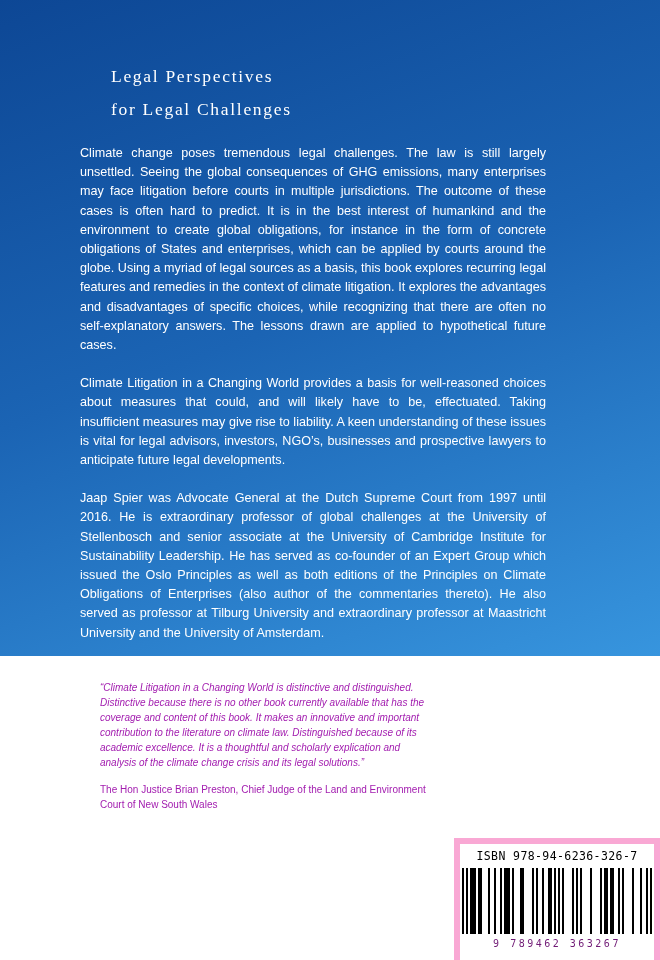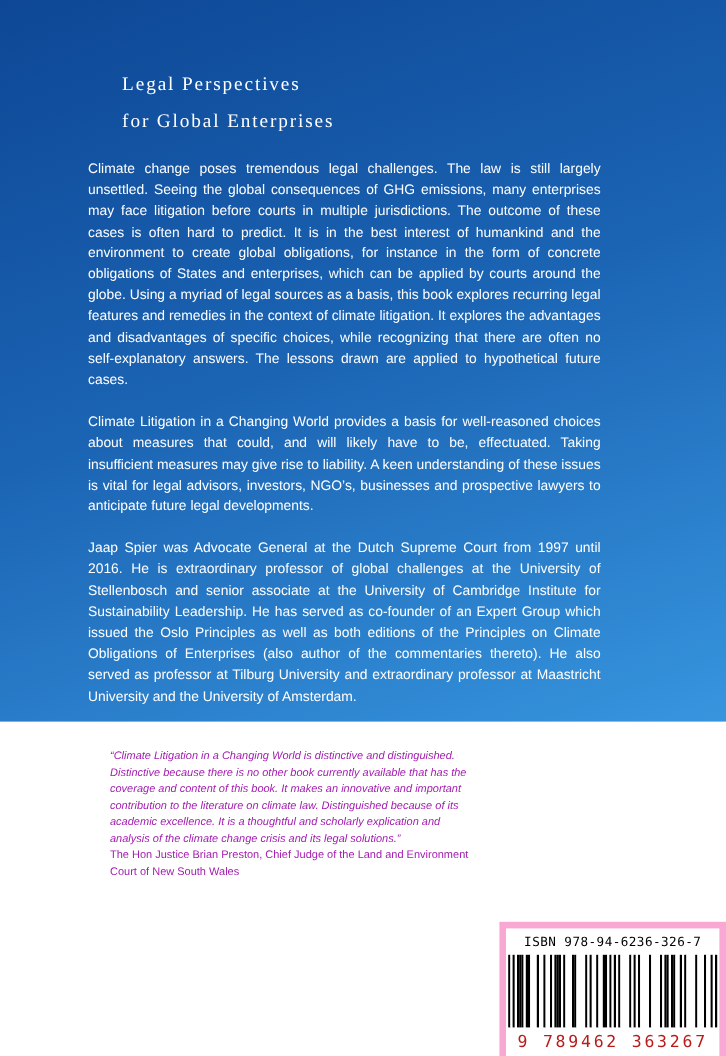--- a/index.html
+++ b/index.html
@@ -42,21 +42,21 @@
   .synopsis .lead-italic { }
   .synopsis .lead-bold { font-weight: normal; }
   .review-block {
     position: absolute; left: 100px; top: 680px;
     width: 326px;
     color: #a21caf;
     font-size: 10px;
     line-height: 15px;
   }
   .review-quote { font-style: italic; margin: 0; }
-  .review-attribution { font-style: normal; margin-top: 0; }
+  .review-attribution { font-style: normal; margin-top: 12px; }
   .barcode-box {
     position: absolute; left: 454px; top: 838px;
     width: 206px; height: 139px;
     background: #ffffff;
     border: 6px solid #f9a8d4;
     padding-top: 5px;
     text-align: center;
   }
   .isbn-label {
     font-size: 11.5px;
@@ -67,36 +67,36 @@
   .barcode-bars {
     width: 190px; height: 66px;
     margin: 5px auto 0 auto;
     display: flex;
   }
   .barcode-bars .bar { flex: 1; height: 100%; }
   .barcode-bars .black { background: #000000; }
   .barcode-bars .white { background: #ffffff; }
   .barcode-digits {
     margin-top: 4px;
-    font-size: 15px;
-    color: #b91c1c;
+    font-size: 10px;
+    color: #701a75;
     letter-spacing: 2.5px;
     font-family: "DejaVu Sans Mono", monospace;
   }
 </style>
 </head>
 <body>
 
 <div class="page">
 
   <div class="blue-panel">
 
     <div class="title-block">
       <div>Legal Perspectives</div>
-      <div>for Global Enterprises</div>
+      <div>for Legal Challenges</div>
     </div>
 
     <div class="synopsis">
       <p>Climate change poses tremendous legal challenges. The law is still largely unsettled. Seeing the global consequences of GHG emissions, many enterprises may face litigation before courts in multiple jurisdictions. The outcome of these cases is often hard to predict. It is in the best interest of humankind and the environment to create global obligations, for instance in the form of concrete obligations of States and enterprises, which can be applied by courts around the globe. Using a myriad of legal sources as a basis, this book explores recurring legal features and remedies in the context of climate litigation. It explores the advantages and disadvantages of specific choices, while recognizing that there are often no self-explanatory answers. The lessons drawn are applied to hypothetical future cases.</p>
       <p><span class="lead-italic">Climate Litigation in a Changing World</span><span> provides a basis for well-reasoned choices about measures that could, and will likely have to be, effectuated. Taking insufficient measures may give rise to liability. A keen understanding of these issues is vital for legal advisors, investors, NGO’s, businesses and prospective lawyers to anticipate future legal developments.</span></p>
       <p><span class="lead-bold">Jaap Spier</span><span> was Advocate General at the Dutch Supreme Court from 1997 until 2016. He is extraordinary professor of global challenges at the University of Stellenbosch and senior associate at the University of Cambridge Institute for Sustainability Leadership. He has served as co-founder of an Expert Group which issued the Oslo Principles as well as both editions of the Principles on Climate Obligations of Enterprises (also author of the commentaries thereto). He also served as professor at Tilburg University and extraordinary professor at Maastricht University and the University of Amsterdam.</span></p>
       <p>With thanks to Bastiaan Kock for his valued contribution and assistance in the creation of this book.</p>
     </div>
 
   </div>

